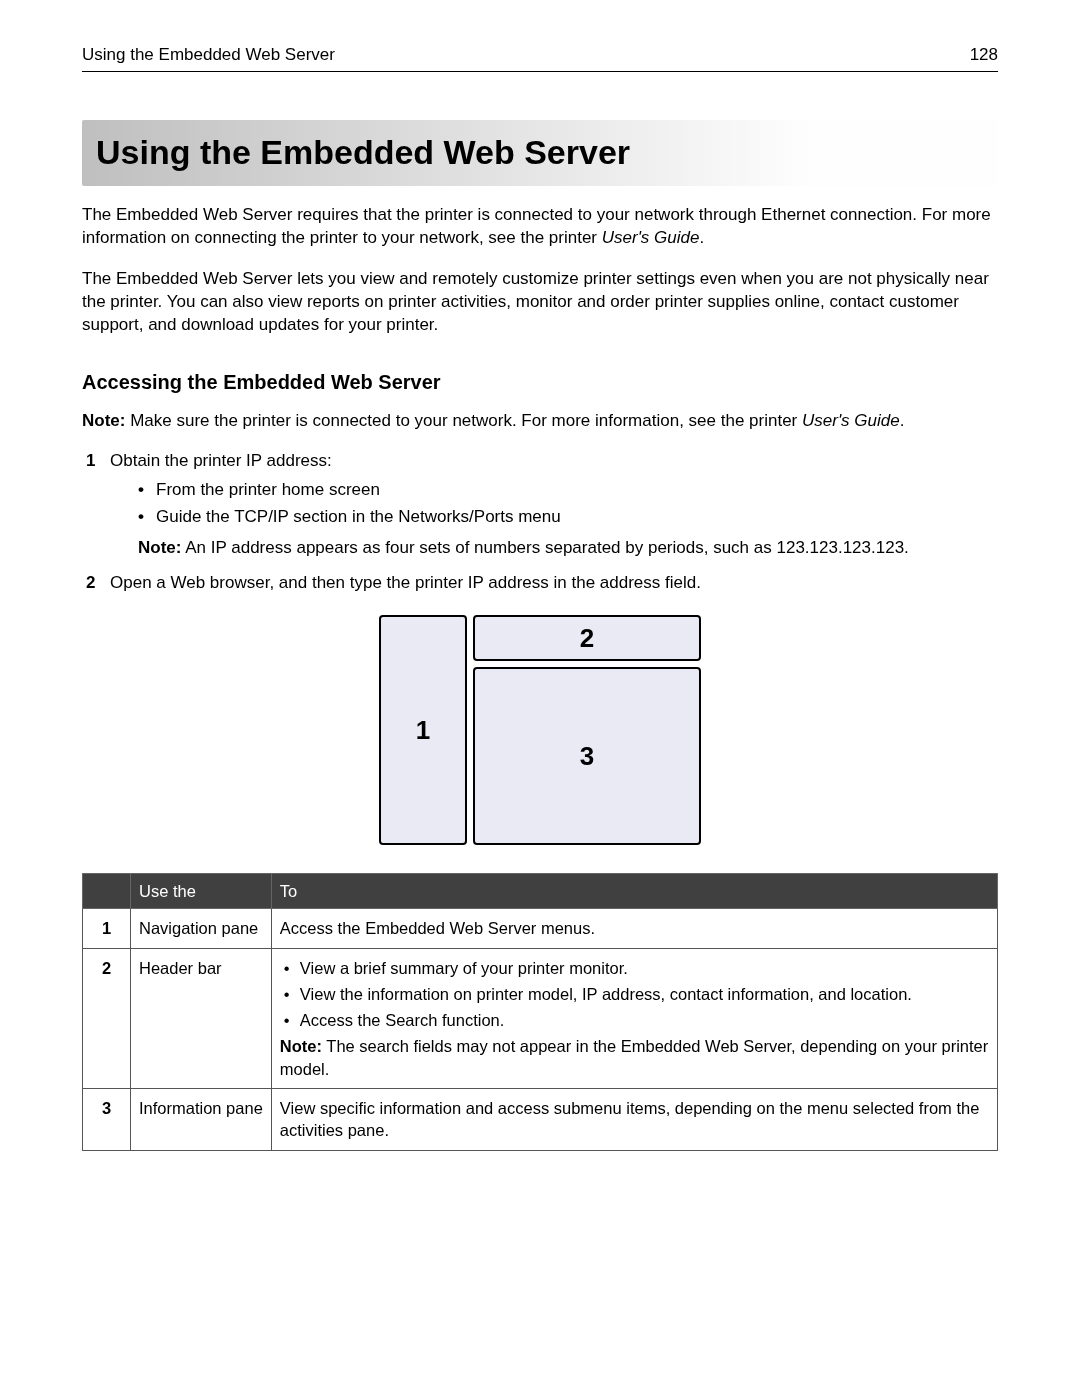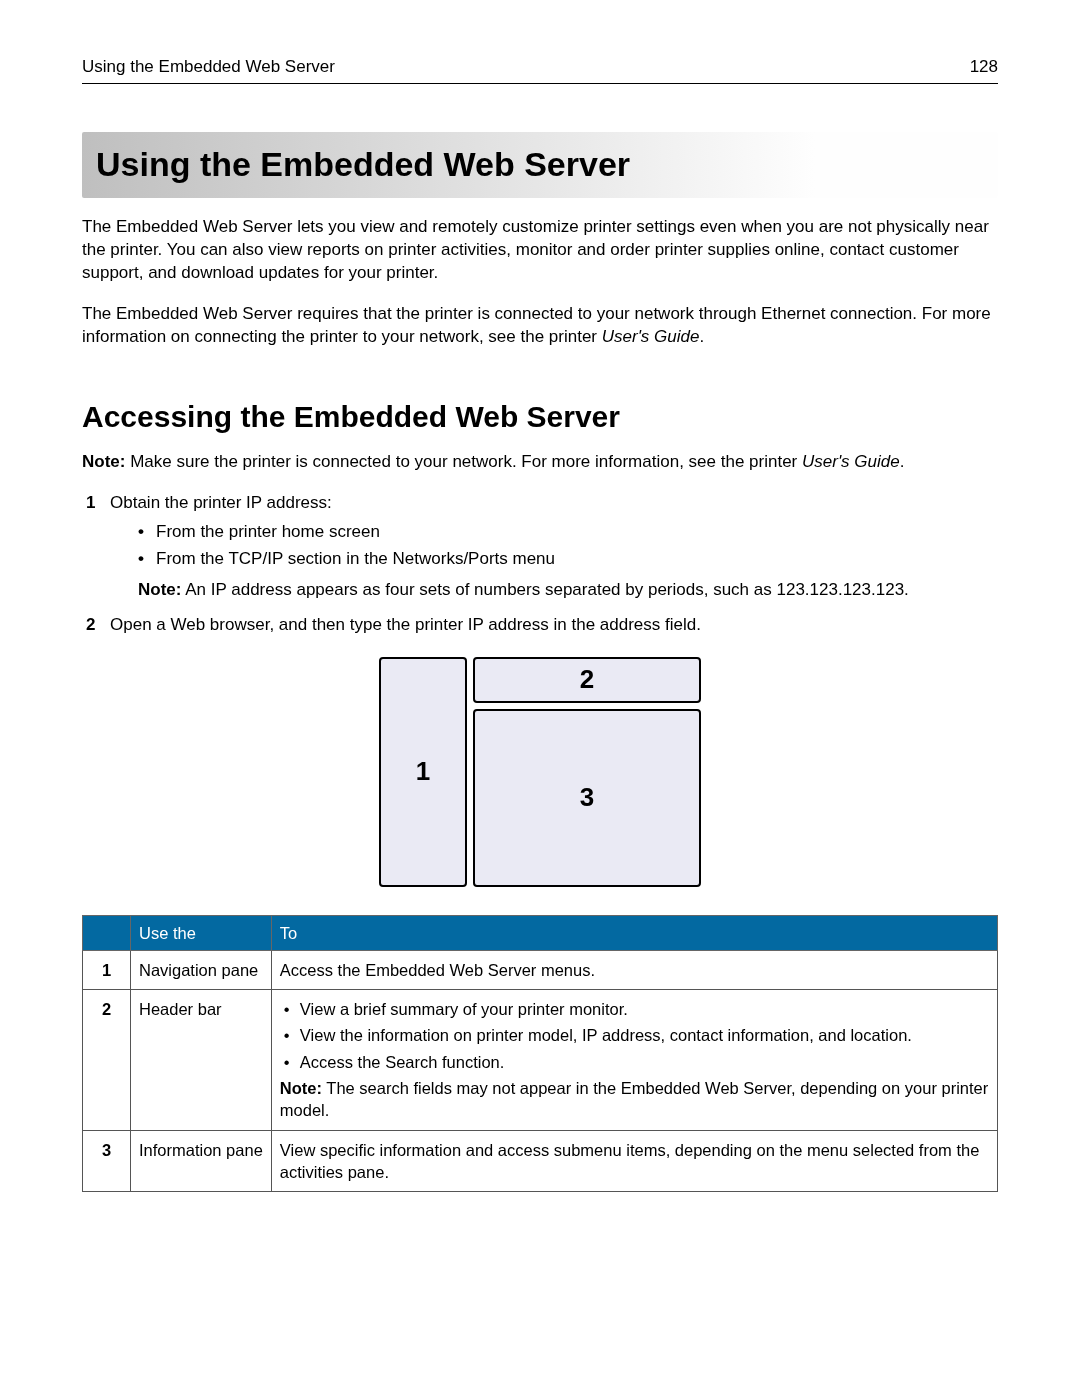--- a/index.html
+++ b/index.html
@@ -7,43 +7,43 @@
     font-family: "Segoe UI", "Helvetica Neue", Arial, sans-serif;
     background: #fff;
     color: #000;
     width: 1080px;
     height: 1397px;
     position: relative;
     font-size: 17px;
     line-height: 1.35;
   }
   .page {
-    padding: 56px 82px 0 82px;
+    padding: 44px 82px 0 82px;
   }
   .run-header {
     display: flex;
     justify-content: space-between;
     font-size: 17px;
     border-bottom: 1px solid #000;
     padding-bottom: 4px;
     margin-bottom: 48px;
   }
   h1.title-bar {
     background: linear-gradient(to right, #bfbfbf 0%, #fefefe 80%);
     font-size: 34px;
     font-weight: 700;
     padding: 10px 14px;
     margin-bottom: 18px;
     border-radius: 2px;
   }
   p.para { margin-bottom: 18px; }
   h2.section {
-    font-size: 30px;
-    font-weight: 700;
-    margin-top: 48px;
+    font-size: 20px;
+    font-weight: 700;
+    margin-top: 32px;
     margin-bottom: 14px;
   }
   .note-label { font-weight: 700; }
   ol.steps {
     list-style: none;
     margin-left: 0;
     padding-left: 0;
   }
   ol.steps > li {
     position: relative;
@@ -103,21 +103,21 @@
   .panel-1 { width: 88px; height: 230px; }
   .right-col { display: flex; flex-direction: column; gap: 6px; }
   .panel-2 { width: 228px; height: 46px; }
   .panel-3 { width: 228px; height: 178px; }
   table.ref {
     width: 100%;
     border-collapse: collapse;
     font-size: 16.5px;
   }
   table.ref th {
-    background: #0369a1;
+    background: #404040;
     color: #fff;
     text-align: left;
     font-weight: 400;
     padding: 6px 8px;
     border: 1px solid #666;
   }
   table.ref th:first-child {
     border-left: 1px solid #666;
   }
   table.ref td {
@@ -155,39 +155,39 @@
 
 <div class="page">
 
   <div class="run-header">
     <span>Using the Embedded Web Server</span>
     <span>128</span>
   </div>
 
   <h1 class="title-bar">Using the Embedded Web Server</h1>
 
-  <p class="para">The Embedded Web Server lets you view and remotely customize printer settings even when you are not physically near the printer. You can also view reports on printer activities, monitor and order printer supplies online, contact customer support, and download updates for your printer.</p>
-
   <p class="para">
     <span>The Embedded Web Server requires that the printer is connected to your network through Ethernet connection. For more information on connecting the printer to your network, see the printer </span><span class="italic">User's Guide</span><span>.</span>
   </p>
+
+  <p class="para">The Embedded Web Server lets you view and remotely customize printer settings even when you are not physically near the printer. You can also view reports on printer activities, monitor and order printer supplies online, contact customer support, and download updates for your printer.</p>
 
   <h2 class="section">Accessing the Embedded Web Server</h2>
 
   <p class="para">
     <span class="note-label">Note:</span><span> Make sure the printer is connected to your network. For more information, see the printer </span><span class="italic">User's Guide</span><span>.</span>
   </p>
 
   <ol class="steps">
     <li>
       <span class="step-num">1</span>
       <span>Obtain the printer IP address:</span>
       <ul class="bullets">
         <li>From the printer home screen</li>
-        <li>From the TCP/IP section in the Networks/Ports menu</li>
+        <li>Guide the TCP/IP section in the Networks/Ports menu</li>
       </ul>
       <p class="sub-note">
         <span class="note-label">Note:</span><span> An IP address appears as four sets of numbers separated by periods, such as 123.123.123.123.</span>
       </p>
     </li>
     <li>
       <span class="step-num">2</span>
       <span>Open a Web browser, and then type the printer IP address in the address field.</span>
     </li>
   </ol>

